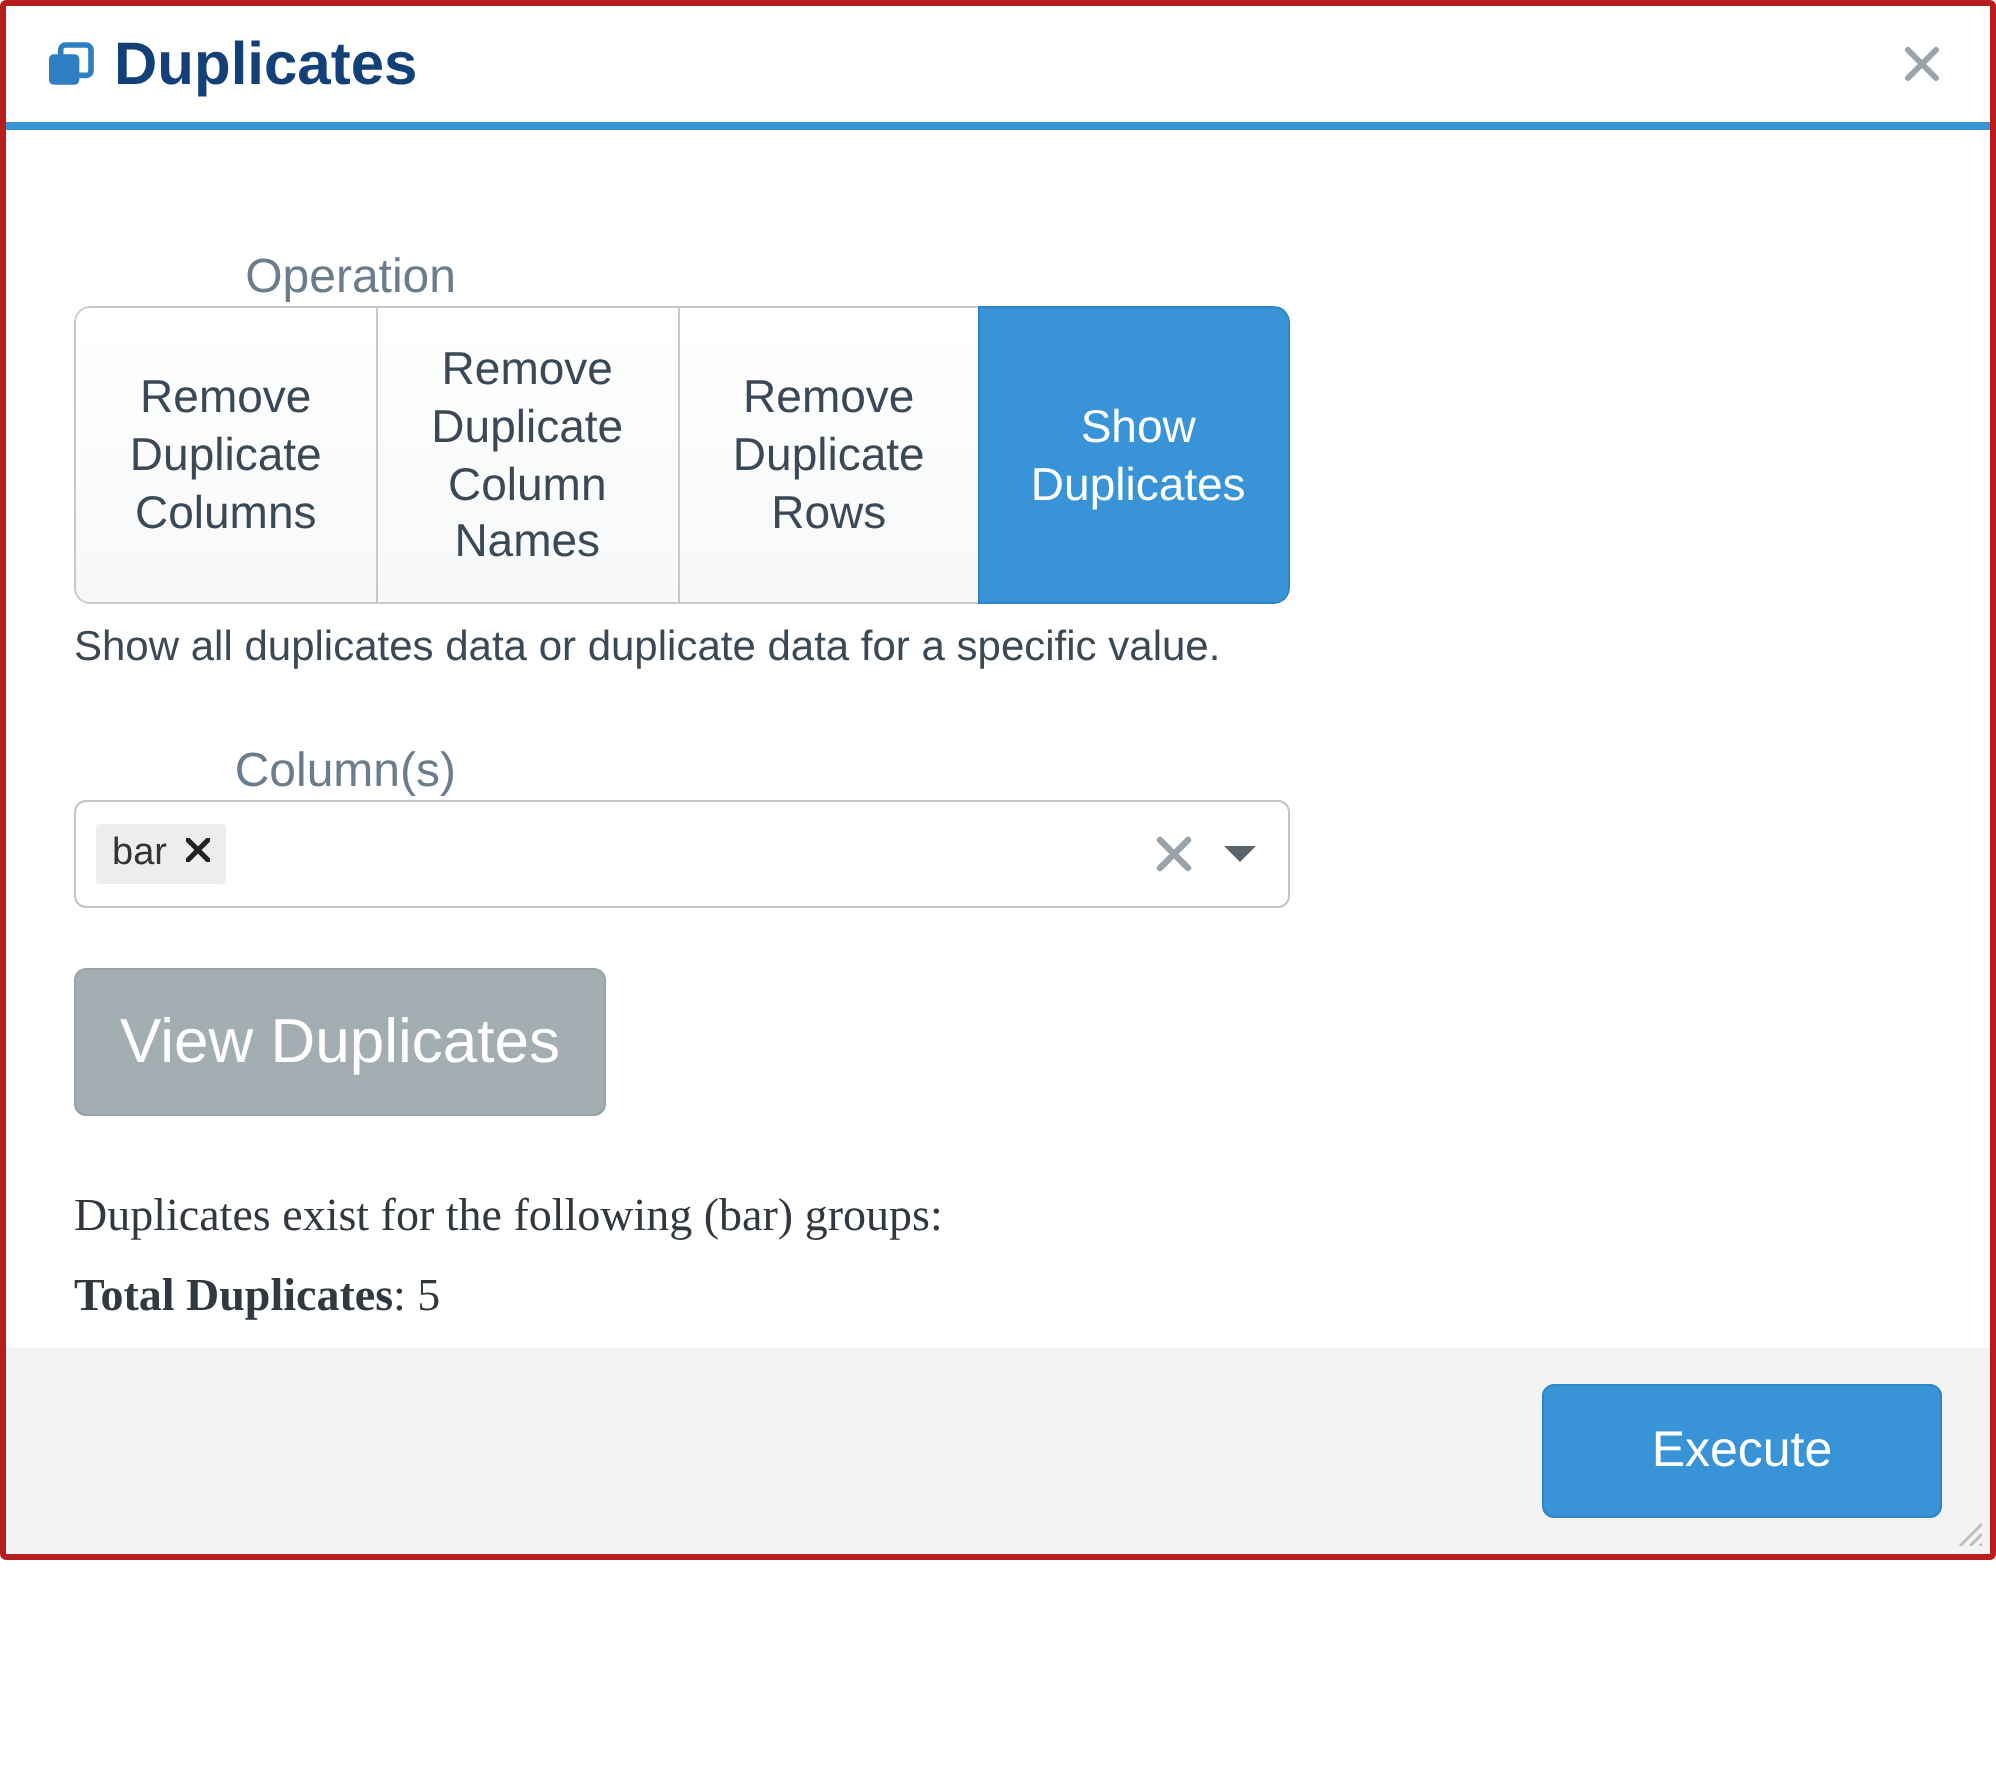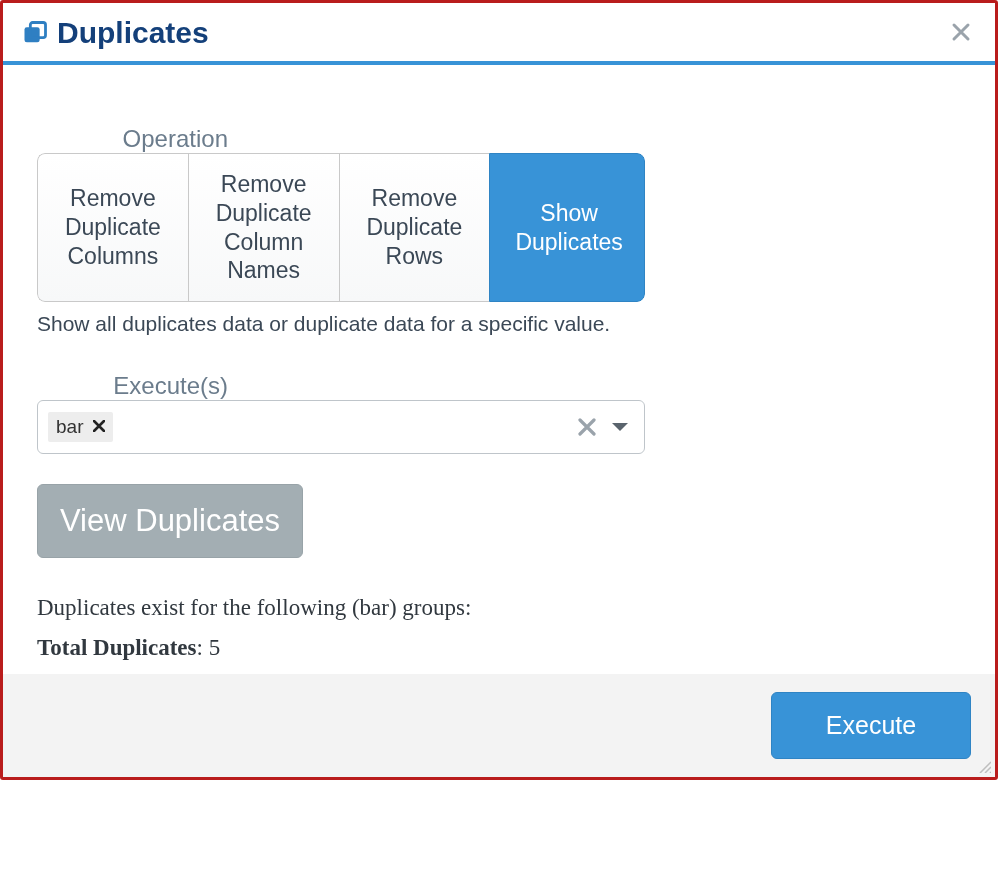--- a/index.html
+++ b/index.html
@@ -241,21 +241,21 @@
           <div class="seg-btn">Remove Duplicate Columns</div>
           <div class="seg-btn">Remove Duplicate Column Names</div>
           <div class="seg-btn">Remove Duplicate Rows</div>
           <div class="seg-btn active">Show Duplicates</div>
         </div>
         <div class="seg-desc">Show all duplicates data or duplicate data for a specific value.</div>
       </div>
     </div>
 
     <div class="form-row" style="margin-top:26px">
-      <div class="form-label sl">Execute(s)</div>
+      <div class="form-label sl">Column(s)</div>
       <div class="form-content">
         <div class="ms">
           <span class="ms-chip">
             <span>bar</span>
             <span class="x">
               <svg width="12" height="12" viewBox="0 0 12 12">
                   <path d="M1 1 L11 11 M11 1 L1 11" stroke="#222" stroke-width="2.6" stroke-linecap="round"></path>
                 </svg>
             </span>
           </span>

